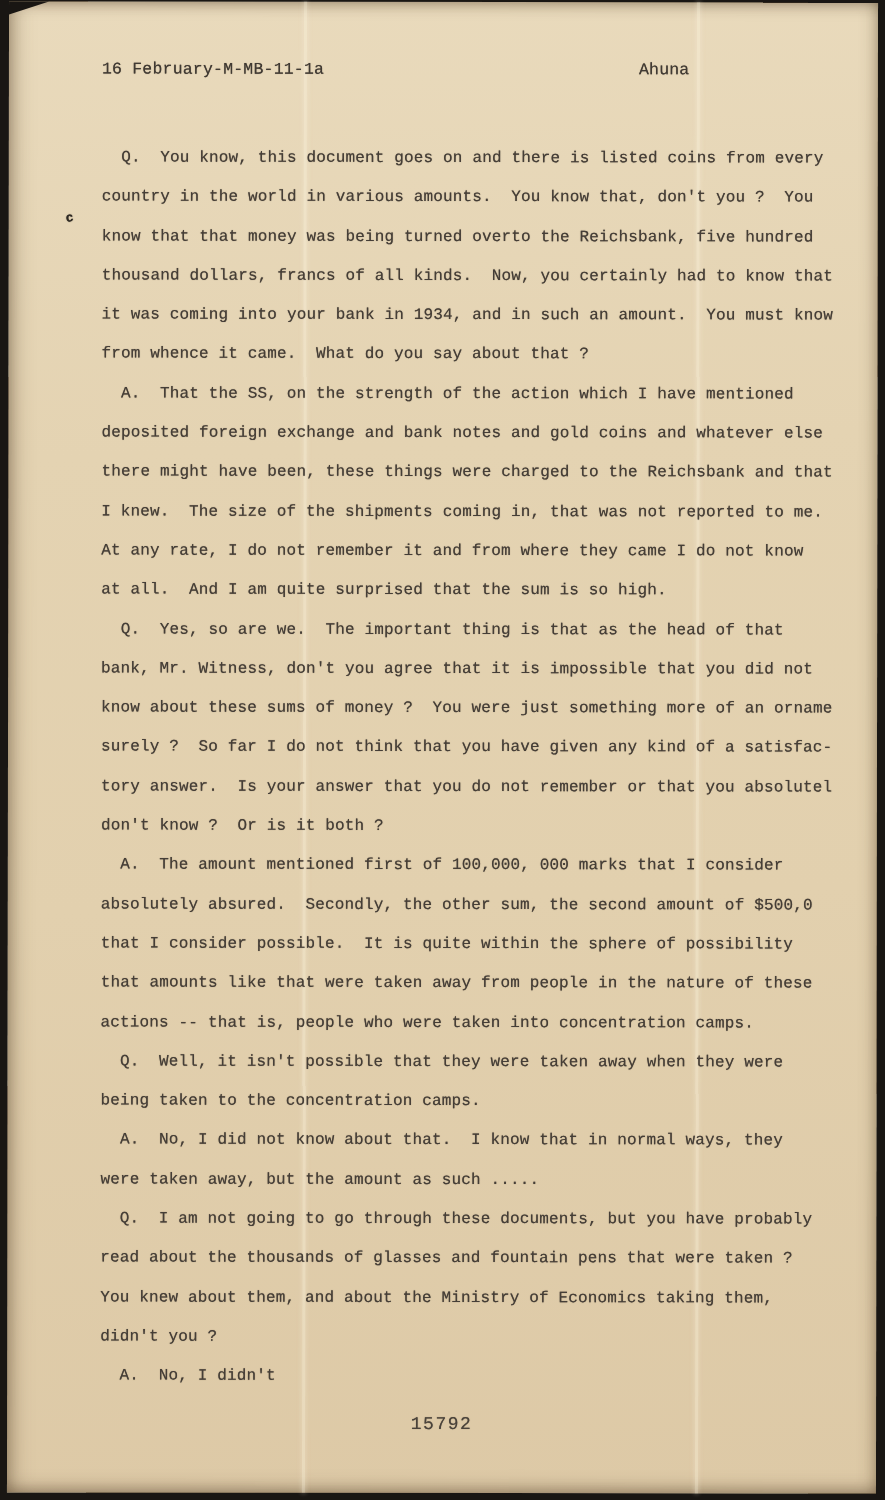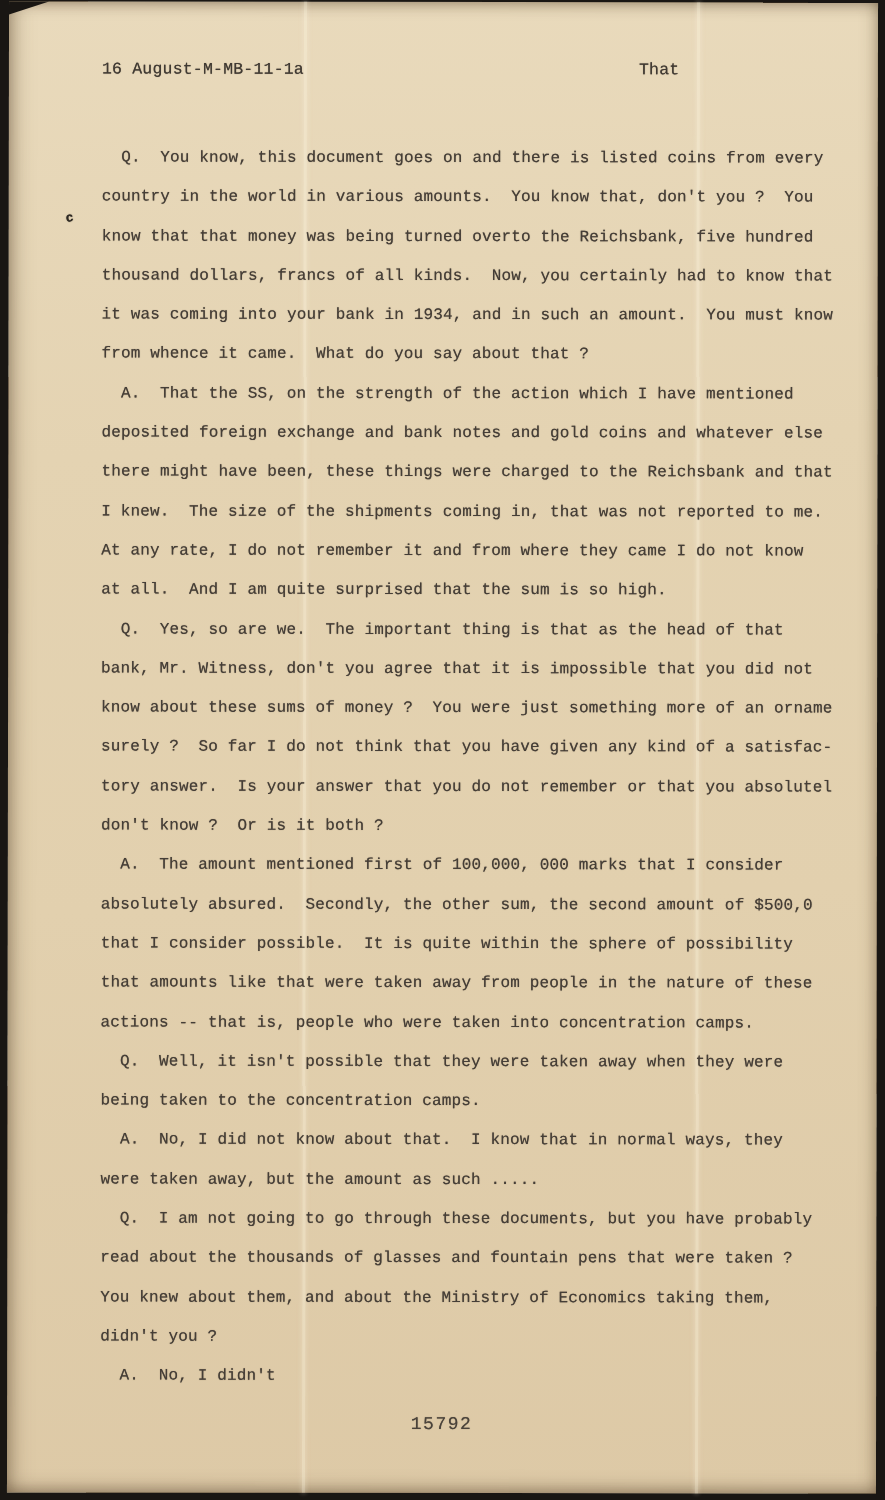--- a/index.html
+++ b/index.html
@@ -104,22 +104,22 @@
 </style>
 </head>
 <body>
 
 <div class="paper">
   <div class="streak s1"></div>
   <div class="streak s2"></div>
   <div class="corner-clip"></div>
 
   <div class="header">
-    <span class="hleft">16 August-M-MB-11-1a</span>
-    <span class="hright">That</span>
+    <span class="hleft">16 February-M-MB-11-1a</span>
+    <span class="hright">Ahuna</span>
   </div>
 
   <div class="margin-mark">c</div>
 
   <div class="doc-body" id="body-lines">
       <div class="line">  Q.  You know, this document goes on and there is listed coins from every</div>
       <div class="line">country in the world in various amounts.  You know that, don't you ?  You</div>
       <div class="line">know that that money was being turned overto the Reichsbank, five hundred</div>
       <div class="line">thousand dollars, francs of all kinds.  Now, you certainly had to know that</div>
       <div class="line">it was coming into your bank in 1934, and in such an amount.  You must know</div>

